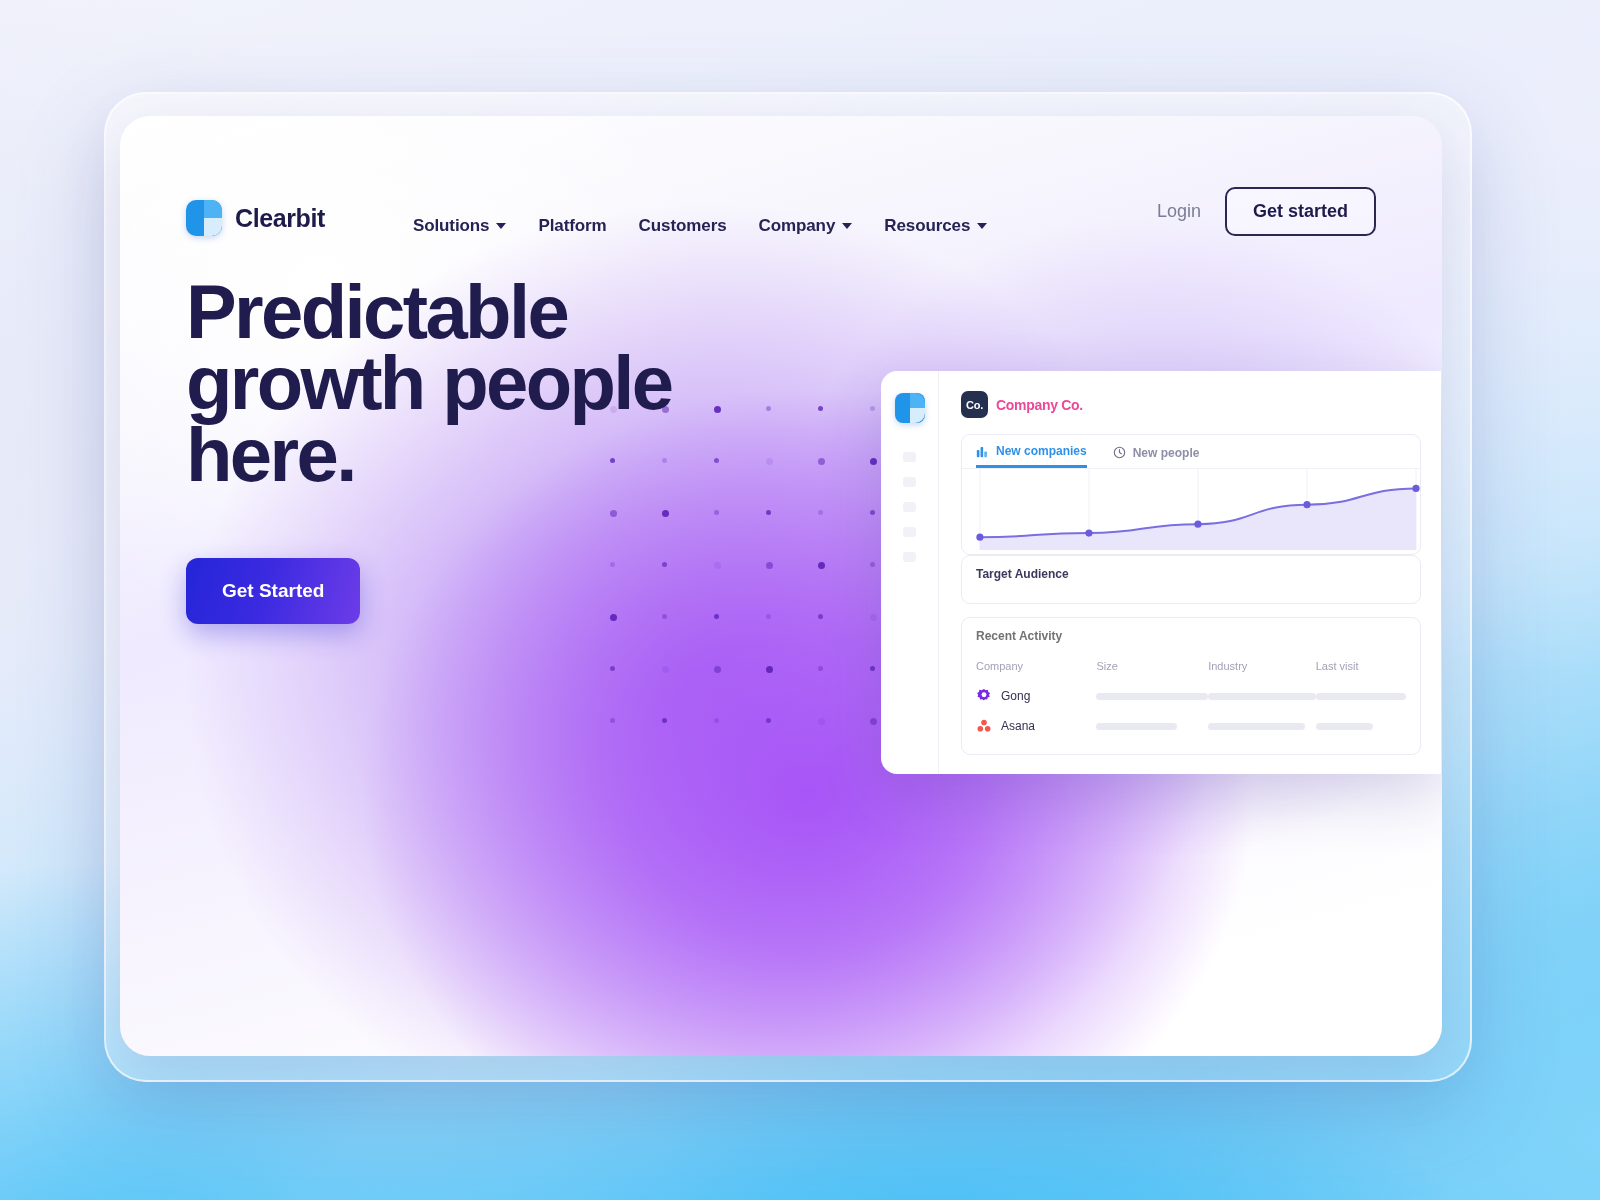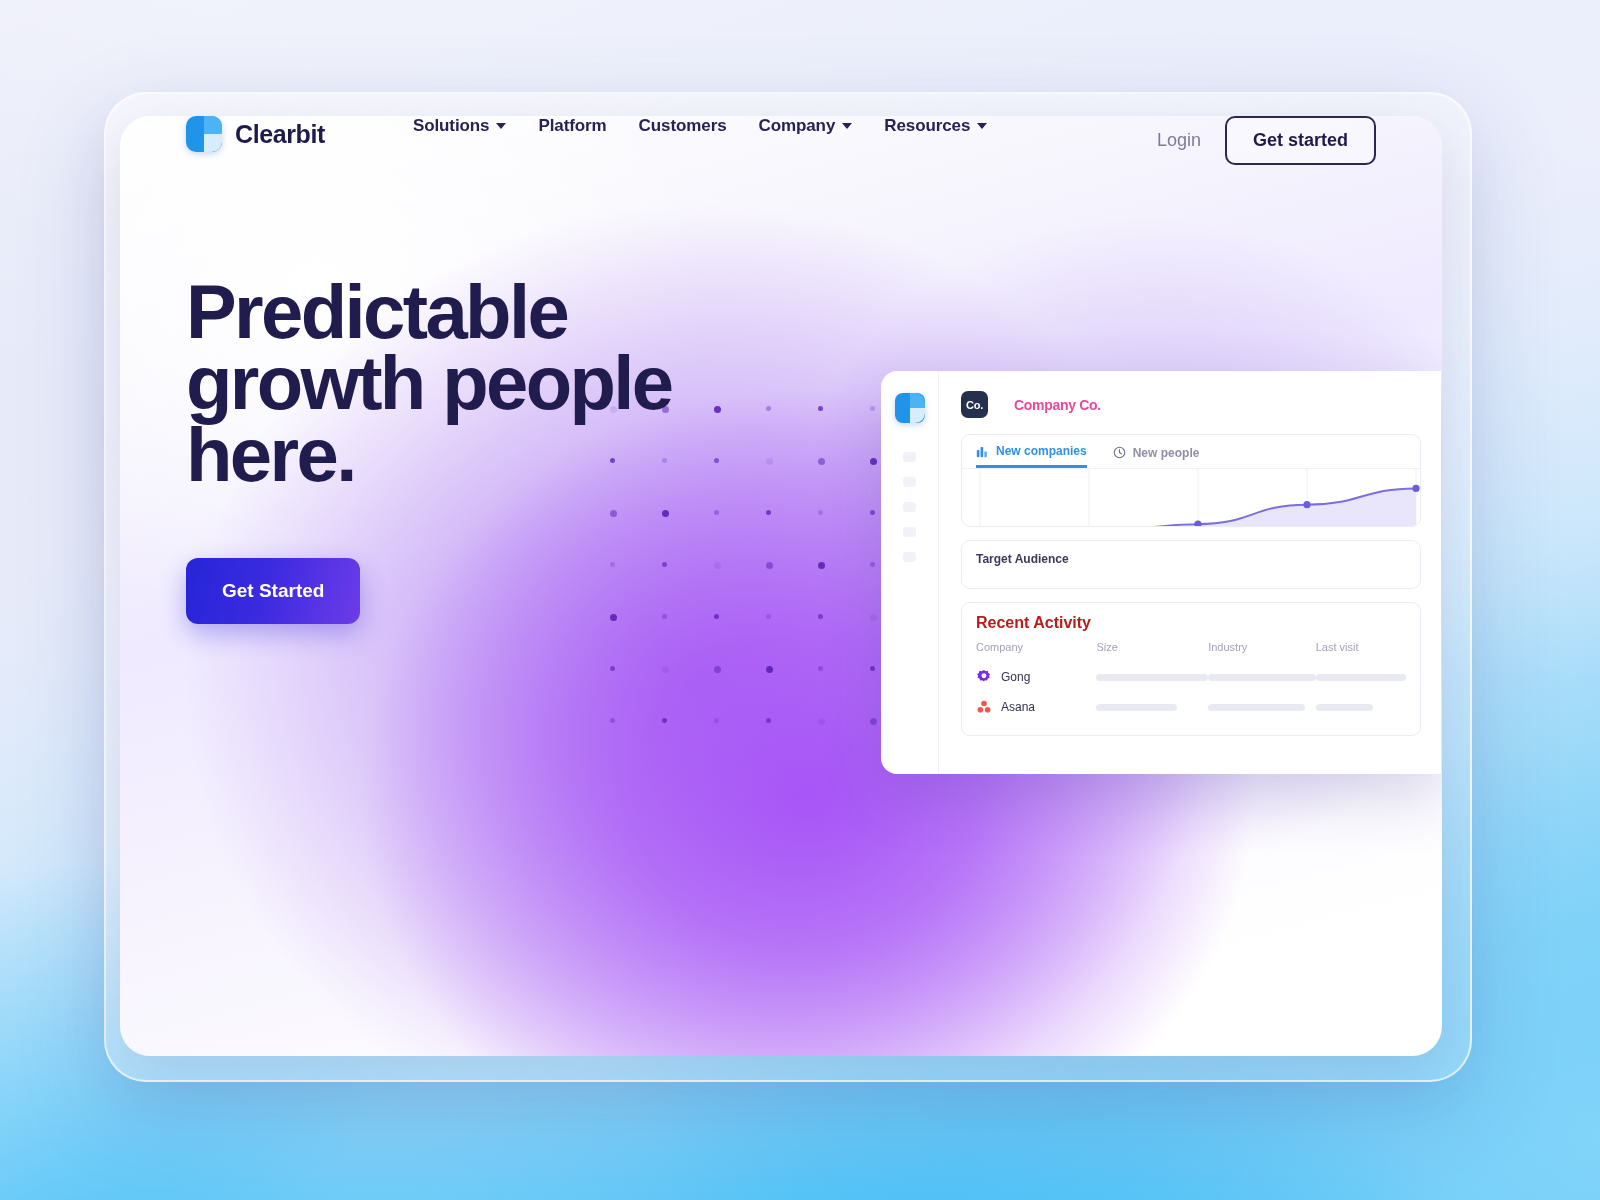--- a/index.html
+++ b/index.html
@@ -34,21 +34,21 @@
       radial-gradient(ellipse 600px 520px at 15% 18%, #ffffff 0%, rgba(255,255,255,0) 66%),
       linear-gradient(165deg,#ffffff 0%,#f7f6fd 22%,#efeaff 42%,#f7f4fe 64%,#ffffff 88%);
     box-shadow:0 18px 60px rgba(70,60,150,.16);
   }
 
   
   .dots { position:absolute; inset:0; pointer-events:none; }
   .dots i { position:absolute; border-radius:50%; background:#5b21b6; display:block; }
 
   
-  .nav { position:absolute; left:0; top:0; width:100%; height:120px; display:flex; align-items:flex-start; padding:0 66px; }
+  .nav { position:absolute; left:0; top:0; width:100%; height:120px; display:flex; align-items:flex-end; padding:0 66px; }
   .brand { display:flex; align-items:center; gap:13px; }
   .logo-mark { width:36px; height:36px; border-radius:10px; overflow:hidden; position:relative; background:#1f94e8;
                box-shadow:0 2px 6px rgba(30,100,200,.25); flex:0 0 auto; }
   .logo-mark .tr { position:absolute; right:0; top:0; width:50%; height:50%; background:#4eb3f5; border-top-right-radius:10px; }
   .logo-mark .br { position:absolute; right:0; bottom:0; width:50%; height:50%; background:#d8edfc; border-bottom-right-radius:10px; }
   .brand-name { font-size:25px; font-weight:700; color:#1e1b4b; letter-spacing:-.4px; }
 
   .navlinks { display:flex; align-items:center; gap:32px; margin-left:88px; }
   .navlink { font-size:17px; font-weight:700; color:#262253; display:flex; align-items:center; gap:7px; cursor:pointer; letter-spacing:-.1px;}
   .caret { width:0;height:0;border-left:5px solid transparent;border-right:5px solid transparent;border-top:6px solid #262253; display:block; }
@@ -65,41 +65,41 @@
          background:linear-gradient(105deg,#2525d8 0%,#3b2ae0 45%,#6d3ce8 100%); border:none; cursor:pointer;
          box-shadow:0 10px 26px rgba(50,40,210,.32); }
 
   
   .dash { position:absolute; left:761px; top:255px; width:560px; height:403px; background:#fff; border-radius:16px 0 0 16px;
           box-shadow:0 22px 60px rgba(70,60,150,.20); display:flex; overflow:hidden; }
   .dash-side { width:58px; flex:0 0 58px; border-right:1px solid #f0f0f6; padding-top:22px; display:flex; flex-direction:column; align-items:center; gap:15px; }
   .dash-side .logo-mark { width:30px; height:30px; border-radius:8px; margin-bottom:14px; }
   .navdot { width:13px; height:10px; border-radius:3px; background:#f1f1f7; }
   .dash-main { flex:1; padding:20px 20px 0 22px; }
-  .dash-head { display:flex; align-items:center; gap:26px; margin-bottom:16px; }
+  .dash-head { display:flex; align-items:center; gap:8px; margin-bottom:16px; }
   .co-badge { width:27px; height:27px; border-radius:7px; background:#25304f; color:#fff; font-size:11px; font-weight:700;
               display:flex; align-items:center; justify-content:center; letter-spacing:-.3px; }
   .co-title { font-size:14px; font-weight:600; color:#ec4899; letter-spacing:-.3px; }
 
   .panel { border:1px solid #eceaf4; border-radius:9px; background:#fff; }
-  .chart-panel { height:93px; overflow:hidden; margin-bottom:13px; }
+  .chart-panel { height:121px; overflow:hidden; }
   .tabs { display:flex; gap:26px; padding:9px 14px 0 14px; border-bottom:1px solid #f1f0f6; }
   .tab { display:flex; align-items:center; gap:7px; font-size:12px; font-weight:700; color:#8e8ea8; padding-bottom:7px; cursor:pointer; }
   .tab.active { color:#2e90e8; border-bottom:3px solid #2e90e8; }
   .chart-wrap { position:relative; height:81px; }
   .chart-wrap svg { display:block; width:100%; height:100%; }
 
   .ta-panel { padding:11px 14px 13px; margin-bottom:13px; }
   .ta-title { font-size:12px; font-weight:700; color:#3c3a5c; margin-bottom:9px; }
   .chips { display:flex; gap:9px; }
   .chip { display:flex; align-items:center; gap:6px; font-size:11px; font-weight:700; color:#3c3a5c; background:#f5f5fa; border-radius:6px; padding:5px 10px; }
   .chip .dot { width:5px; height:5px; border-radius:50%; }
 
   .act-panel { padding:11px 14px 13px; }
-  .act-title { font-size:16px; font-weight:700; color:#b91c1c; margin-bottom:9px; }
+  .act-title { font-size:12px; font-weight:700; color:#737373; margin-bottom:17px; }
   table { width:100%; border-collapse:collapse; }
   th { font-size:11px; font-weight:400; color:#a3a2b8; text-align:left; padding-bottom:9px; }
   td { padding:7px 0; vertical-align:middle; }
   .cell-co { display:flex; align-items:center; gap:9px; font-size:12px; color:#33314f; }
   .bar { height:7px; border-radius:4px; background:#e9eaf1; }
 
   .gong-ico, .asana-ico { width:16px; height:16px; flex:0 0 16px; }
 </style>
 </head>
 <body>

